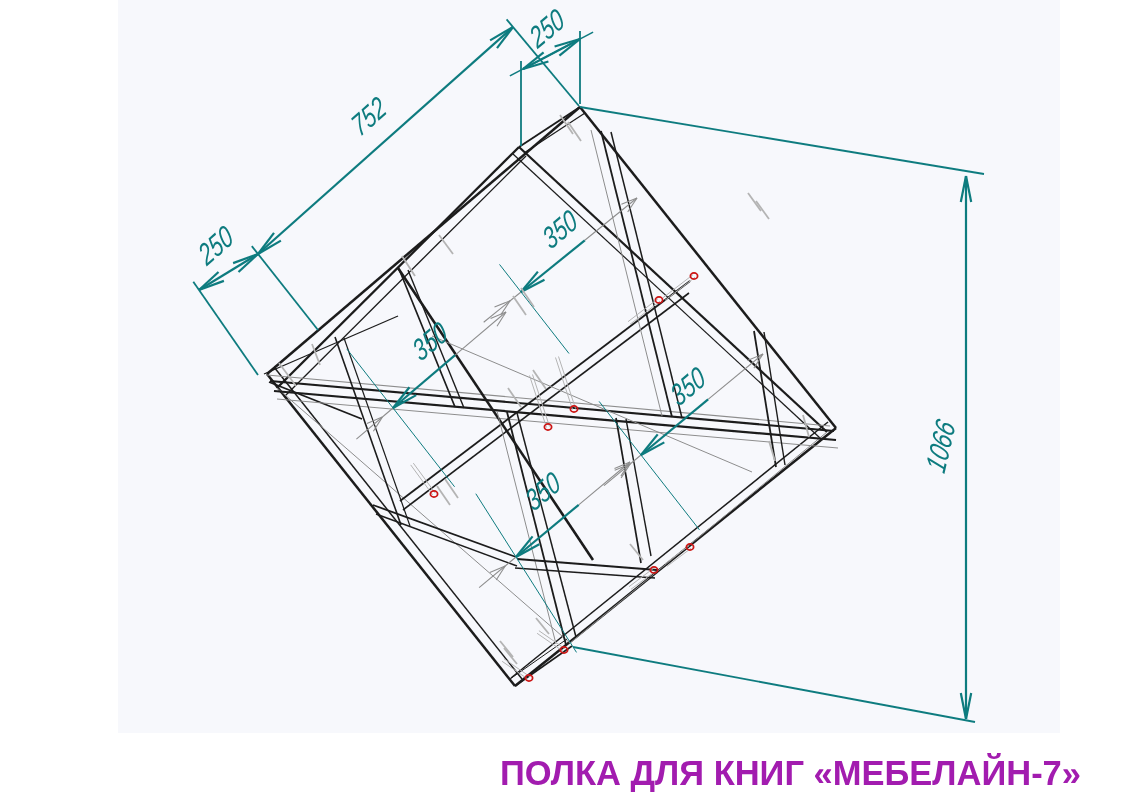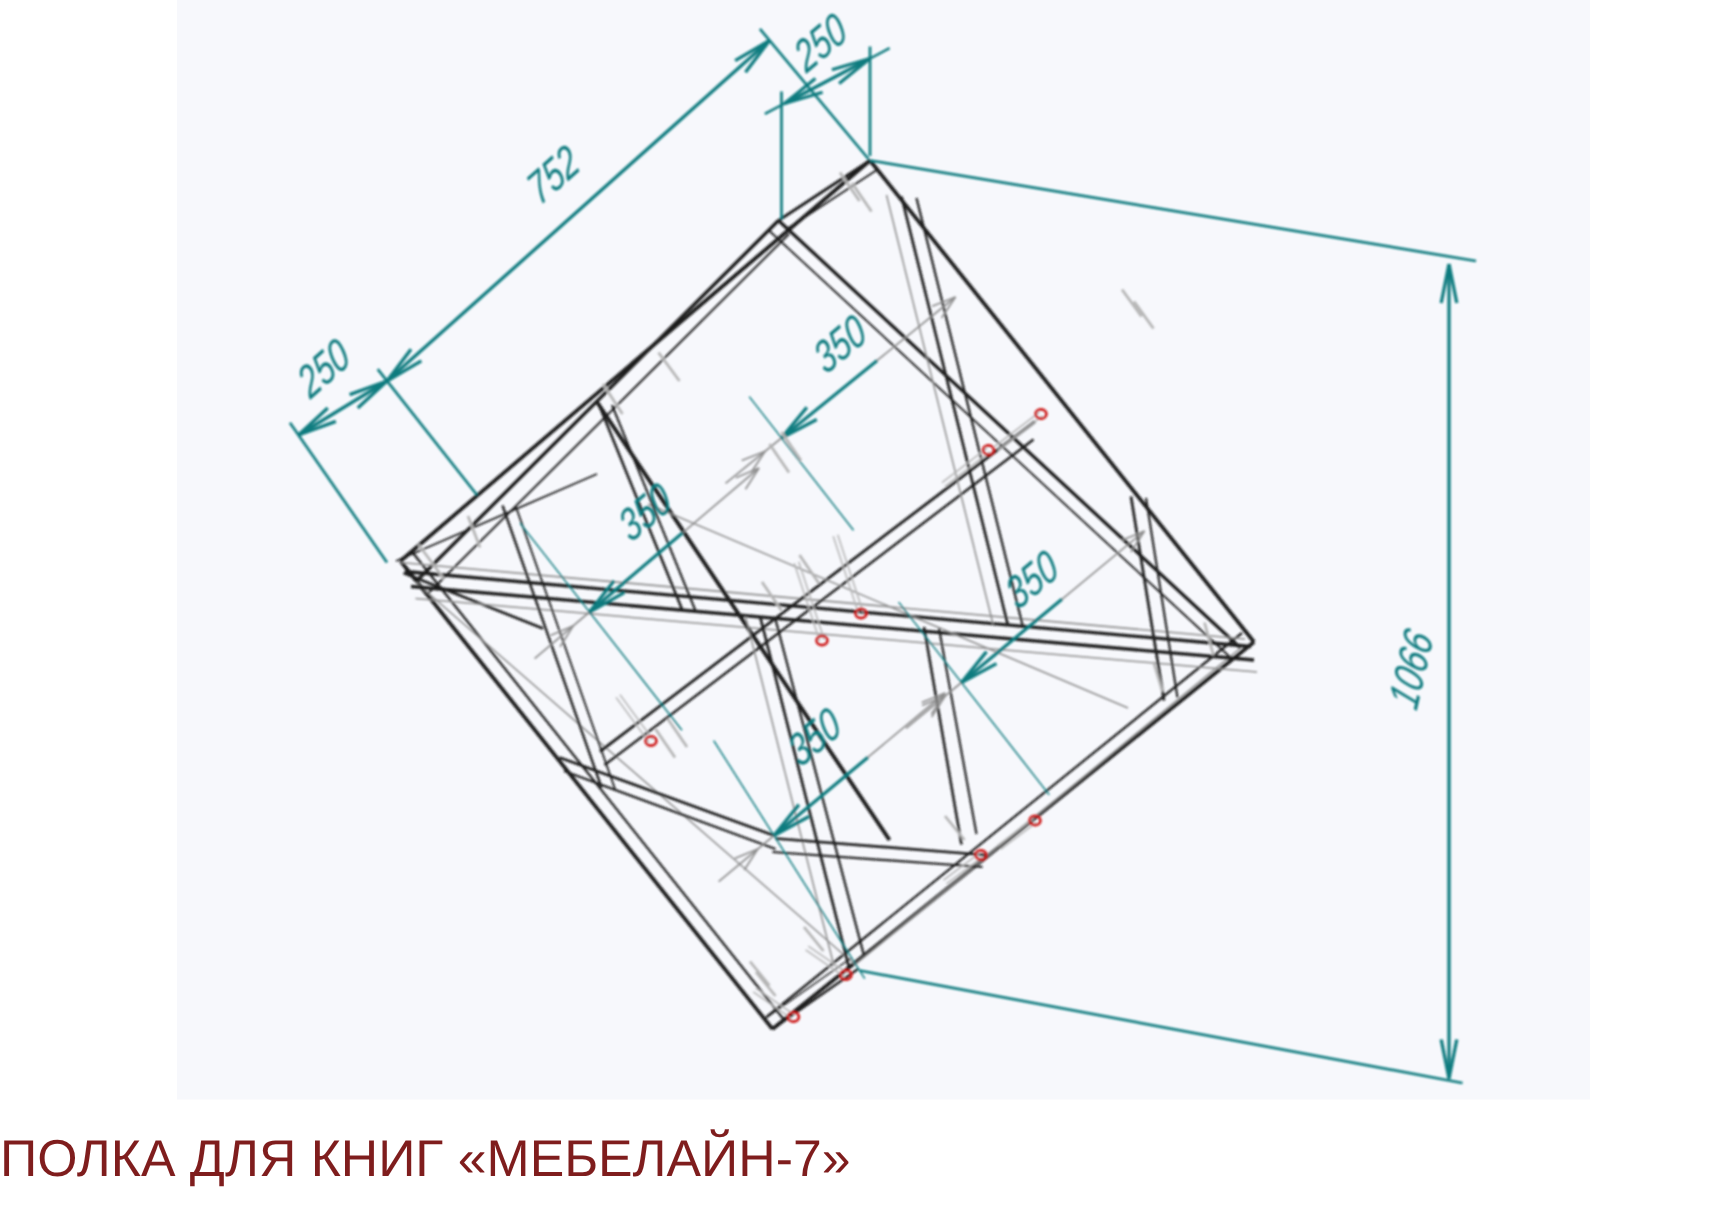--- a/index.html
+++ b/index.html
@@ -1,20 +1,20 @@
 <!DOCTYPE html>
 <html><head>
 <meta charset="utf-8">
 <style>
   html, body { margin:0; padding:0; width:1140px; height:806px; background:#ffffff; overflow:hidden; }
   #panel { position:absolute; left:118px; top:0; width:942px; height:733px; background:#f7f8fc; }
   #draw { position:absolute; left:0; top:0; }
-  #title { position:absolute; top:754px; left:0; width:1081px; 
-           font-family:"Liberation Sans", sans-serif; font-weight:normal; font-size:34.5px;
-           color:#7f1d1d; }
+  #title { position:absolute; top:754px; left:0; width:1081px; text-align:right;
+           font-family:"Liberation Sans", sans-serif; font-weight:bold; font-size:34.5px;
+           color:#a21caf; }
 </style>
 </head>
 <body>
 
 <div id="panel"></div>
 
 <svg id="draw" width="1140" height="806" viewBox="0 0 1140 806">
 <defs>
       <filter id="soft" x="-2%" y="-2%" width="104%" height="104%">
         <feGaussianBlur stdDeviation="0.55"></feGaussianBlur>

